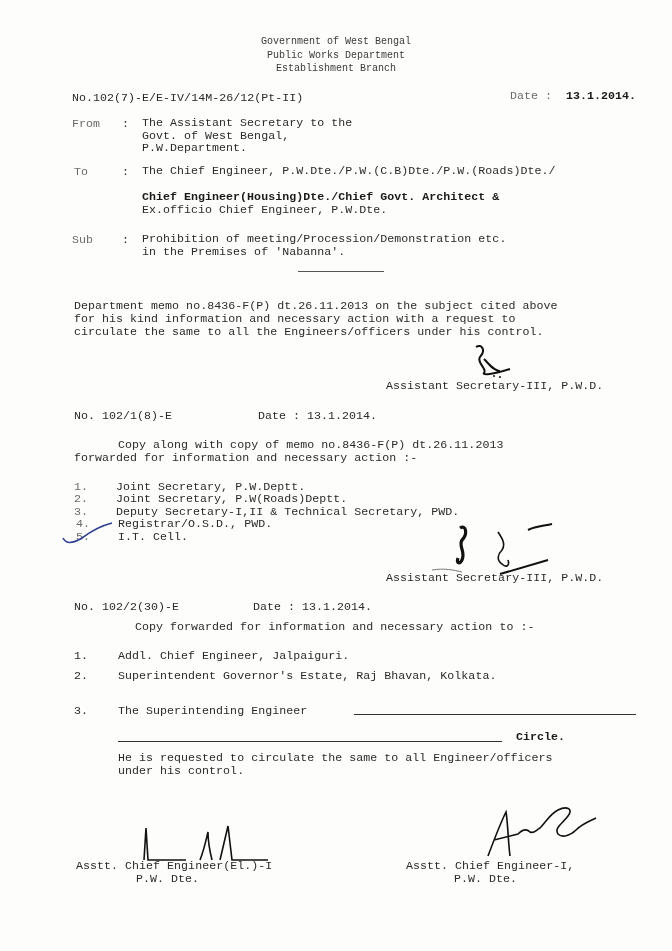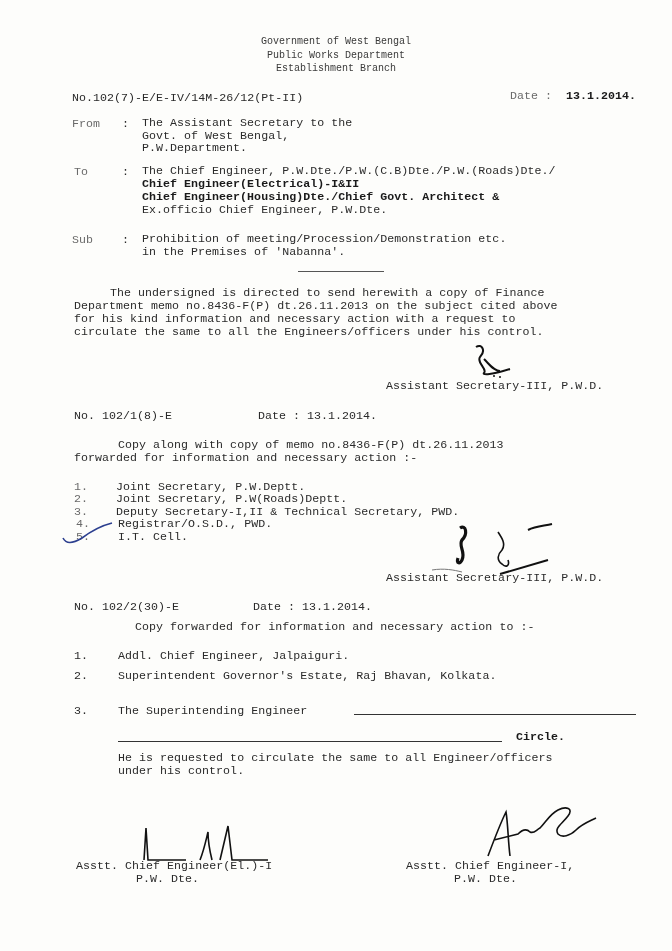--- a/index.html
+++ b/index.html
@@ -33,31 +33,29 @@
 
   <div class="t faint" style="left:72px; top:118px;">From</div>
   <div class="t" style="left:122px; top:118px;">:</div>
   <div class="t" style="left:142px; top:117px;">The Assistant Secretary to the</div>
   <div class="t" style="left:142px; top:130px;">Govt. of West Bengal,</div>
   <div class="t" style="left:142px; top:142px;">P.W.Department.</div>
 
   <div class="t faint" style="left:74px; top:166px;">To</div>
   <div class="t" style="left:122px; top:166px;">:</div>
   <div class="t" style="left:142px; top:165px;">The Chief Engineer, P.W.Dte./P.W.(C.B)Dte./P.W.(Roads)Dte./</div>
-  <div class="t bold" style="left:142px; top:178px;">Chief Engineer(Electrical)-I&amp;II</div>
   <div class="t bold" style="left:142px; top:191px;">Chief Engineer(Housing)Dte./Chief Govt. Architect &amp;</div>
   <div class="t" style="left:142px; top:204px;">Ex.officio Chief Engineer, P.W.Dte.</div>
 
   <div class="t faint" style="left:72px; top:234px;">Sub</div>
   <div class="t" style="left:122px; top:234px;">:</div>
   <div class="t" style="left:142px; top:233px;">Prohibition of meeting/Procession/Demonstration etc.</div>
   <div class="t" style="left:142px; top:246px;">in the Premises of 'Nabanna'.</div>
   <div class="rule" style="left:298px; top:271px; width:86px; background:#555;"></div>
 
-  <div class="t" style="left:96px; top:287px;">  The undersigned is directed to send herewith a copy of Finance</div>
   <div class="t" style="left:74px; top:300px;">Department memo no.8436-F(P) dt.26.11.2013 on the subject cited above</div>
   <div class="t" style="left:74px; top:313px;">for his kind information and necessary action with a request to</div>
   <div class="t" style="left:74px; top:326px;">circulate the same to all the Engineers/officers under his control.</div>
 
   <svg class="sig" style="left:470px; top:343px;" width="60" height="38">
     <path d="M6 4 C12 0, 16 8, 10 14 C6 20, 18 26, 14 30 C12 32, 22 32, 40 26 M14 16 C20 22, 24 28, 30 28" stroke="#111" stroke-width="2" fill="none"></path>
     <circle cx="24" cy="33" r="1" fill="#111"></circle>
       <circle cx="30" cy="34" r="1" fill="#111"></circle>
   </svg>
   <div class="t" style="left:386px; top:380px;">Assistant Secretary-III, P.W.D.</div>

